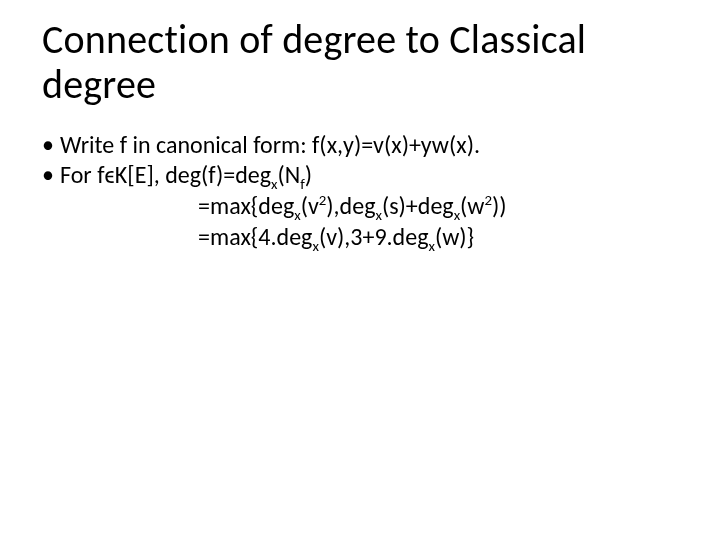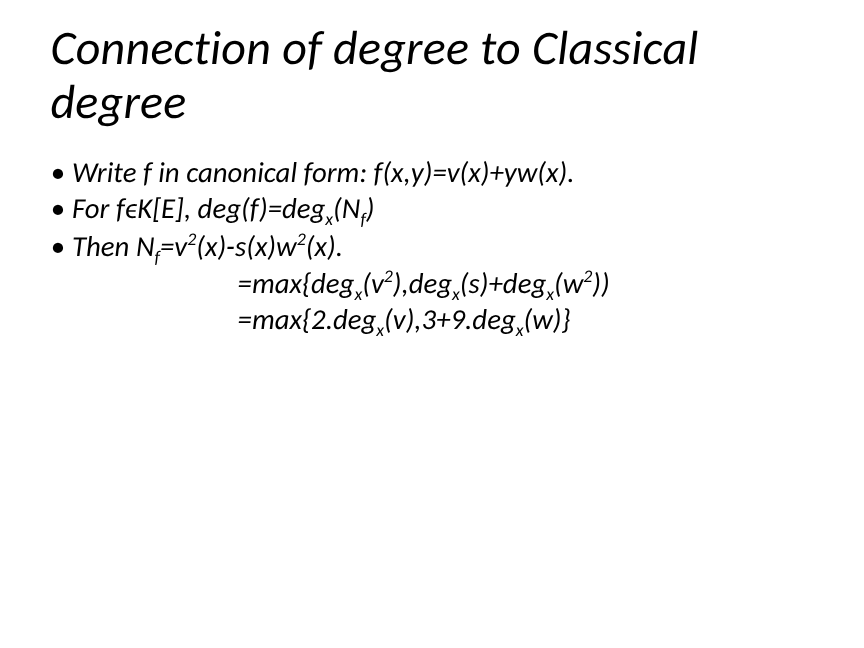--- a/index.html
+++ b/index.html
@@ -9,21 +9,20 @@
     height: 540px;
     background: #ffffff;
     font-family: Calibri, "Segoe UI", Arial, sans-serif;
     color: #000000;
   }
   .slide {
     box-sizing: border-box;
     width: 720px;
     height: 401px;
     padding: 18px 42px 0 42px;
-    font-style: italic;
   }
   .title {
     font-family: "Calibri Light", Calibri, "Segoe UI", Arial, sans-serif;
     font-weight: 300;
     font-size: 40px;
     line-height: 1.12;
     letter-spacing: 0.2px;
     margin: 0 0 22px 0;
   }
   ul.body {
@@ -74,28 +73,25 @@
   <ul class="body">
 
     <li>
       <span>Write f in canonical form: f(x,y)=v(x)+yw(x).</span>
     </li>
 
     <li>
       <span>For f</span><span>ϵ</span><span>K[E], deg(f)=deg</span><sub>x</sub><span>(N</span><sub>f</sub><span>)</span>
     </li>
 
-    <li>
-      <span>Then N</span><sub>f</sub><span>=v</span><sup>2</sup><span>(x)-s(x)w</span><sup>2</sup><span>(x).</span>
-    </li>
 
 
     <li class="cont">
       <span class="indent"><span>=max{deg</span><sub>x</sub><span>(v</span><sup>2</sup><span>),deg</span><sub>x</sub><span>(s)+deg</span><sub>x</sub><span>(w</span><sup>2</sup><span>))</span></span>
     </li>
 
     <li class="cont">
-      <span class="indent"><span>=max{2.deg</span><sub>x</sub><span>(v),3+9.deg</span><sub>x</sub><span>(w)}</span></span>
+      <span class="indent"><span>=max{4.deg</span><sub>x</sub><span>(v),3+9.deg</span><sub>x</sub><span>(w)}</span></span>
     </li>
 
 
   </ul>
 </div>
 
 </body></html>

